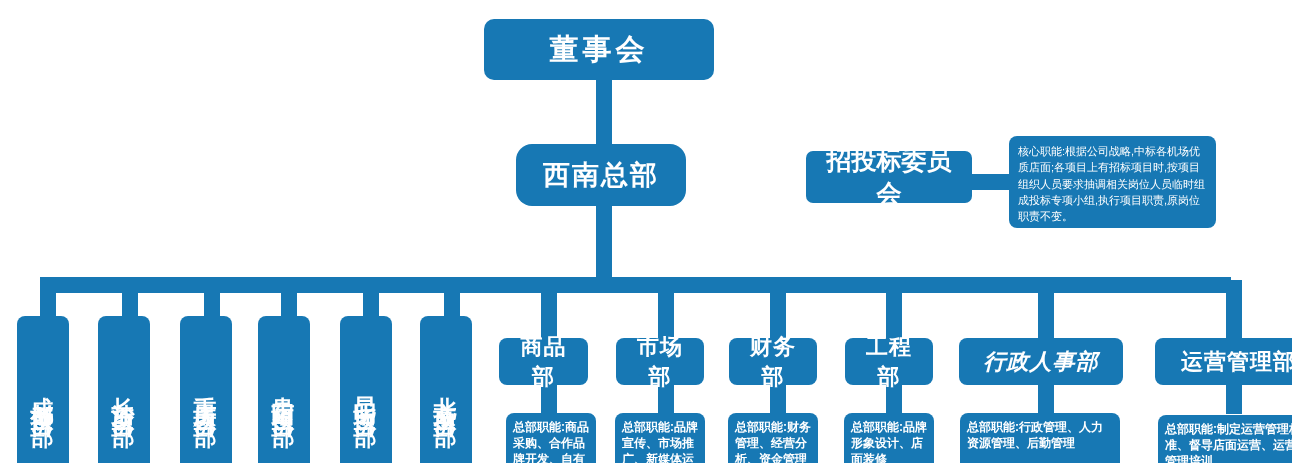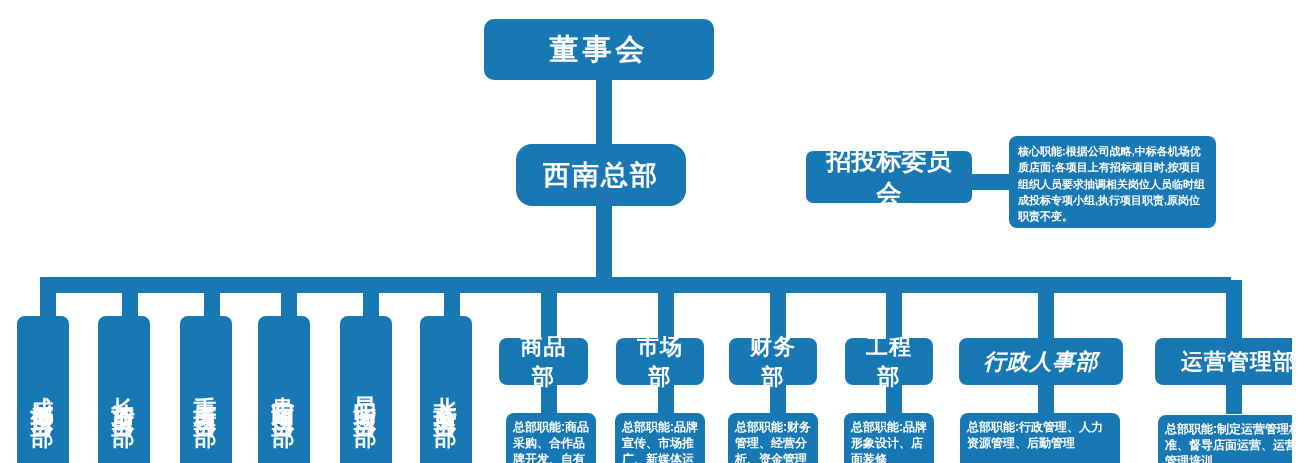--- a/index.html
+++ b/index.html
@@ -29,21 +29,21 @@
   .hq-box       { left: 500px; top: 128px; width: 170px; height: 62px; border-radius: 16px; font-size: 27px; letter-spacing: 2px; }
   .committee-box{ left: 790px; top: 135px; width: 166px; height: 52px; border-radius: 7px;  font-size: 25px; }
 
   .committee-note {
     position: absolute;
     left: 993px; top: 120px; width: 207px; height: 92px;
     background: var(--primary, #1778b4);
     color: #ffffff;
     border-radius: 8px;
     font-size: 11px;
-    font-weight: 700;
+    font-weight: 400;
     line-height: 1.48;
     padding: 7px 9px;
     text-align: left;
   }
 
   .project-box {
     top: 300px; height: 158px; width: 52px; border-radius: 8px;
   }
   .project-label {
     writing-mode: vertical-rl;

